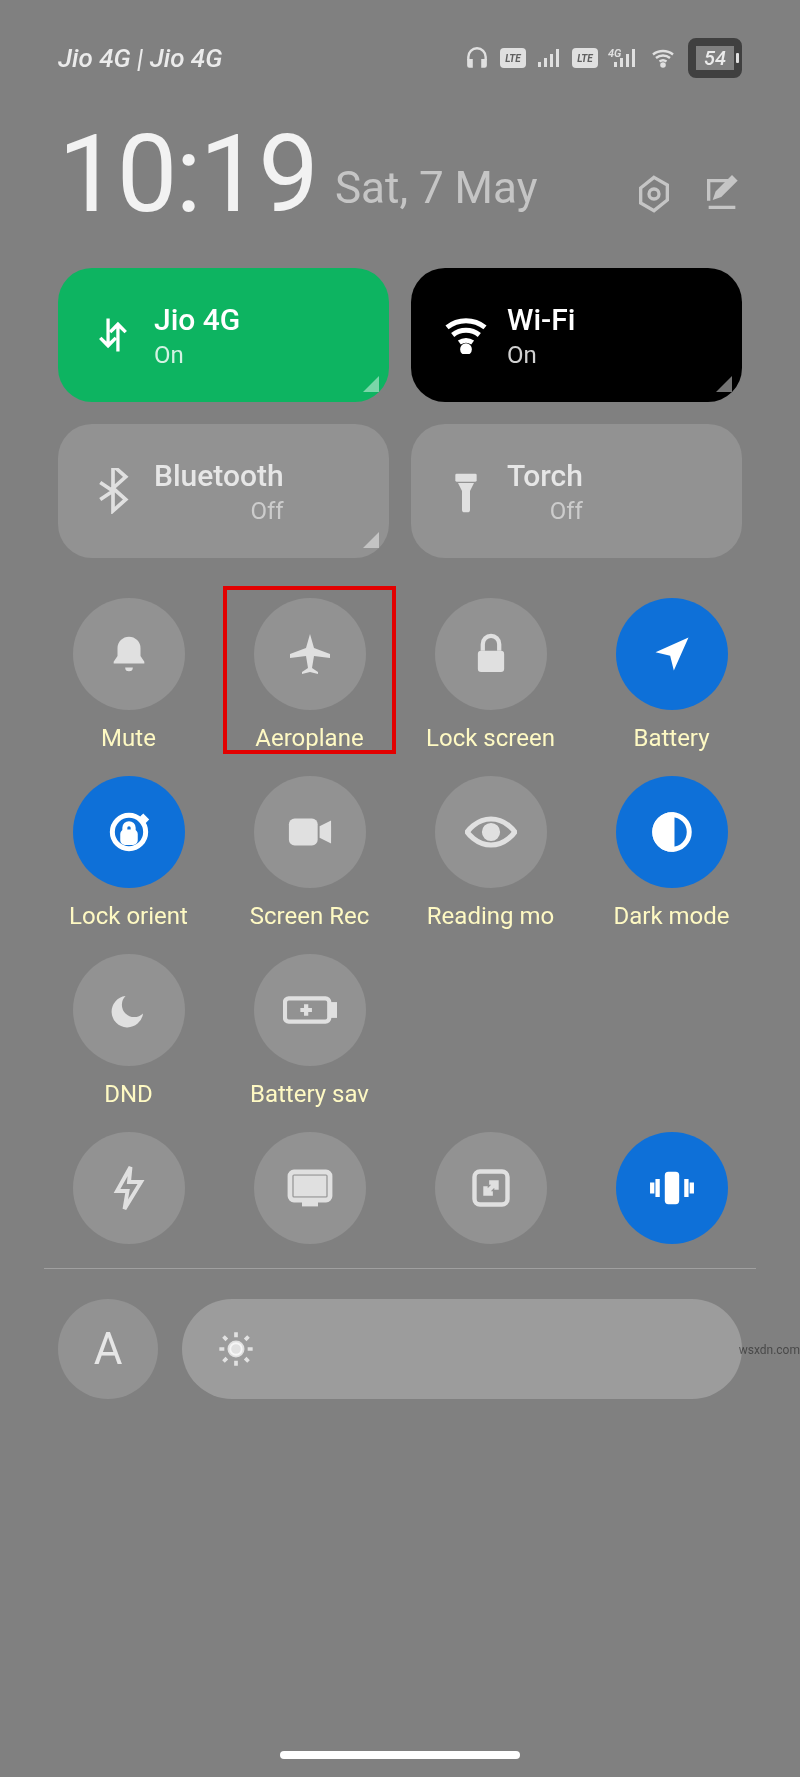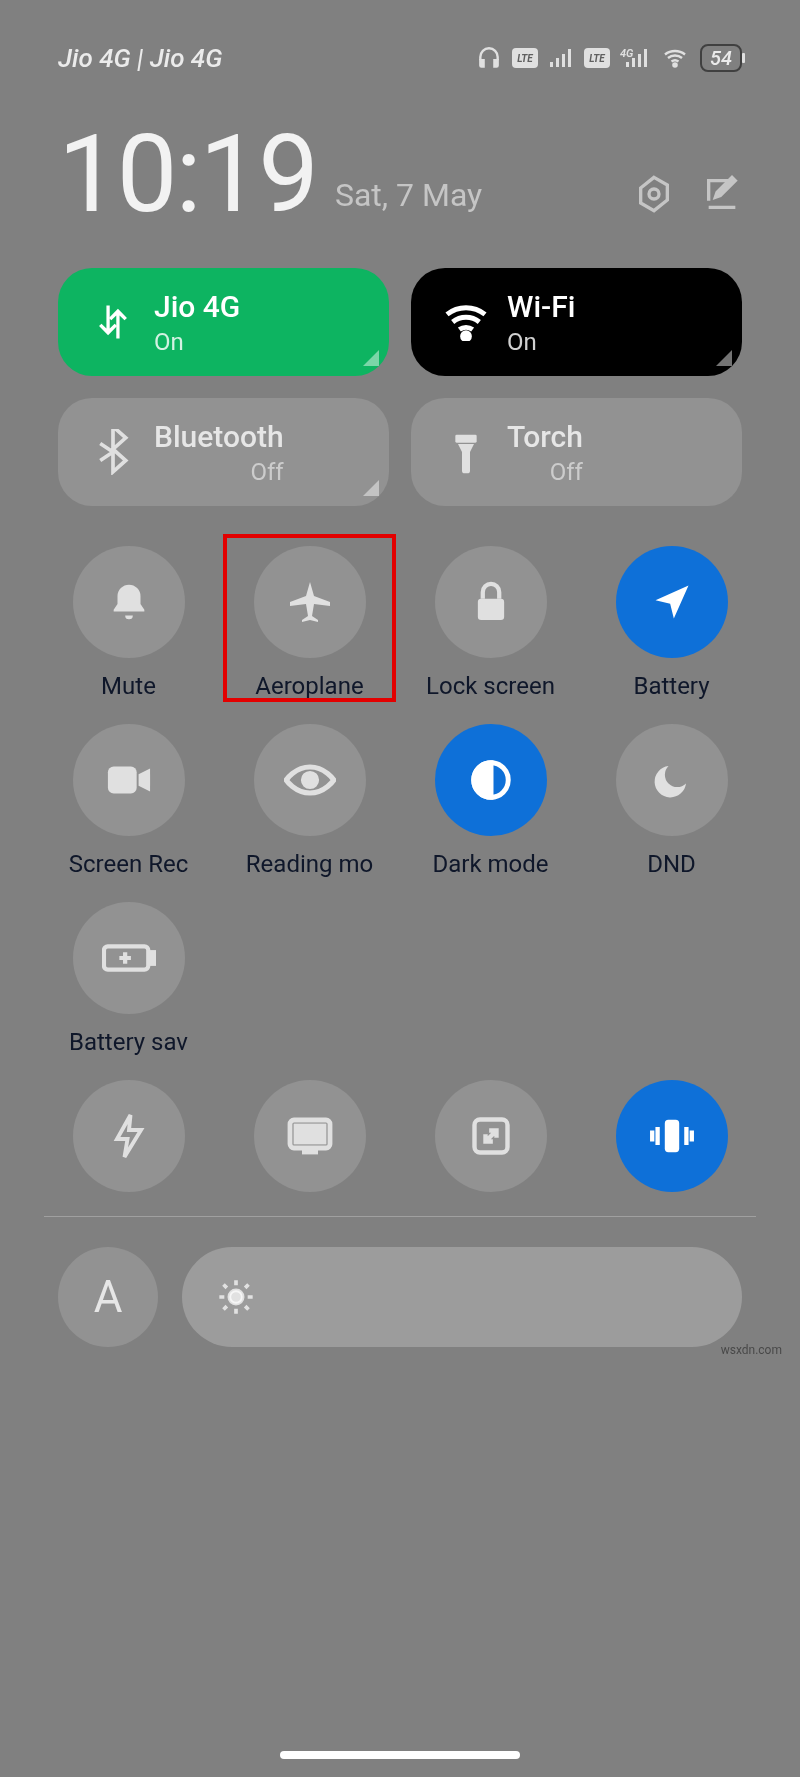--- a/index.html
+++ b/index.html
@@ -19,46 +19,46 @@
     padding: 35px 58px 0 58px;
     height: 80px;
     font-size: 26px;
     font-weight: 500;
     color: #ebebeb;
     font-style: italic;
   }
   .status-right { display: flex; align-items: center; gap: 10px; }
   .status-right svg { display: block; }
   .battery-pill {
-    border: 2px solid #404040; border-radius: 8px;
+    border: 8px solid #404040; border-radius: 8px;
     padding: 0 8px; font-size: 20px; line-height: 24px;
     display: inline-flex; align-items: center; position: relative;
   }
   .battery-pill::after {
     content: ""; position: absolute; right: -5px; top: 7px;
     width: 3px; height: 10px; background: #e0e0e0; border-radius: 1px;
   }
   .clock-row {
     display: flex; align-items: flex-end;
     padding: 40px 58px 0 58px;
   }
   .clock-time { font-size: 108px; font-weight: 400; color: #f2f2f2; letter-spacing: -2px; line-height: 1; }
-  .clock-date { font-size: 32px; color: #c5c5c5; margin-left: 18px; padding-bottom: 14px; }
+  .clock-date { font-size: 44px; color: #c5c5c5; margin-left: 18px; padding-bottom: 14px; }
   .clock-actions { margin-left: auto; display: flex; gap: 28px; align-items: center; padding-bottom: 14px; }
   .clock-actions svg { display: block; }
 
   .tiles-large {
     display: grid;
     grid-template-columns: 1fr 1fr;
     gap: 22px;
     padding: 40px 58px 0 58px;
   }
   .tile-large {
     border-radius: 34px;
-    height: 108px;
+    height: 134px;
     display: flex; align-items: center;
     padding: 0 28px;
     position: relative;
   }
   .tile-large.green { background: #0db461; }
   .tile-large.blue  { background: #000000; }
   .tile-large.grey  { background: rgba(255,255,255,0.14); text-align: right; }
   .tile-large .icon-wrap { width: 54px; display:flex; justify-content:center; }
   .tile-large .txt { margin-left: 14px; }
   .tile-large .title { font-size: 30px; color: #fff; font-weight: 500; }
@@ -81,21 +81,21 @@
     padding: 6px 2px;
     position: relative;
   }
   .circle {
     width: 112px; height: 112px; border-radius: 50%;
     display:flex; align-items:center; justify-content:center;
   }
   .circle.grey { background: rgba(255,255,255,0.14); }
   .circle.blue { background: #0e70d8; }
   .small-label {
-    margin-top: 14px; font-size: 24px; color: #0f172a;
+    margin-top: 14px; font-size: 24px; color: #fef9c3;
     white-space: nowrap; overflow: hidden; max-width: 150px; text-align:center;
   }
   .highlight-box {
     position:absolute; left:-2px; right:-2px; top:-6px; bottom:4px;
     border: 4px solid #e30000; pointer-events:none;
   }
 
   .row-noname {
     display: grid;
     grid-template-columns: repeat(4, 1fr);
@@ -121,21 +121,21 @@
     background: rgba(255,255,255,0.22);
     display:flex; align-items:center; padding-left:34px;
   }
 
   .home-indicator {
     position:absolute; bottom:18px; left:50%; transform:translateX(-50%);
     width:240px; height:8px; border-radius:4px; background:#fff;
   }
 
   .watermark {
-    position:absolute; right:18px; bottom:420px;
+    position:absolute; right:0; bottom:420px;
     font-size:12px; color:rgba(0,0,0,0.45); transform:rotate(0deg);
   }
 </style>
 </head>
 <body>
 
 <div class="status-bar">
   <span>Jio 4G | Jio 4G</span>
   <span class="status-right">
     <svg width="26" height="26" viewBox="0 0 24 24" fill="none" stroke="#e0e0e0" stroke-width="2.2">
@@ -276,20 +276,31 @@
 
   <div class="small-tile">
     <div class="circle blue">
         <svg width="44" height="44" viewBox="0 0 24 24" fill="#fff">
           <path d="M3 11l18-8-8 18-2-8z"></path>
         </svg>
       </div>
     <div class="small-label">Battery</div>
   </div>
 
+  <div class="small-tile">
+    <div class="circle blue">
+        <svg width="50" height="50" viewBox="0 0 24 24" fill="none" stroke="#fff" stroke-width="2.4">
+          <circle cx="12" cy="12" r="8"></circle>
+          <path d="M18 4l2 2-2 2" fill="#fff"></path>
+          <path d="M10 12V10a2 2 0 014 0v2"></path>
+          <rect x="9" y="12" width="6" height="5" rx="1" fill="#fff"></rect>
+        </svg>
+      </div>
+    <div class="small-label">Lock orient</div>
+  </div>
 
   <div class="small-tile">
     <div class="circle grey">
         <svg width="46" height="36" viewBox="0 0 24 18" fill="#e0e0e0">
           <rect x="1" y="2" width="15" height="14" rx="3"></rect>
           <path d="M17 6l6-3v12l-6-3z"></path>
         </svg>
       </div>
     <div class="small-label">Screen Rec</div>
   </div>

